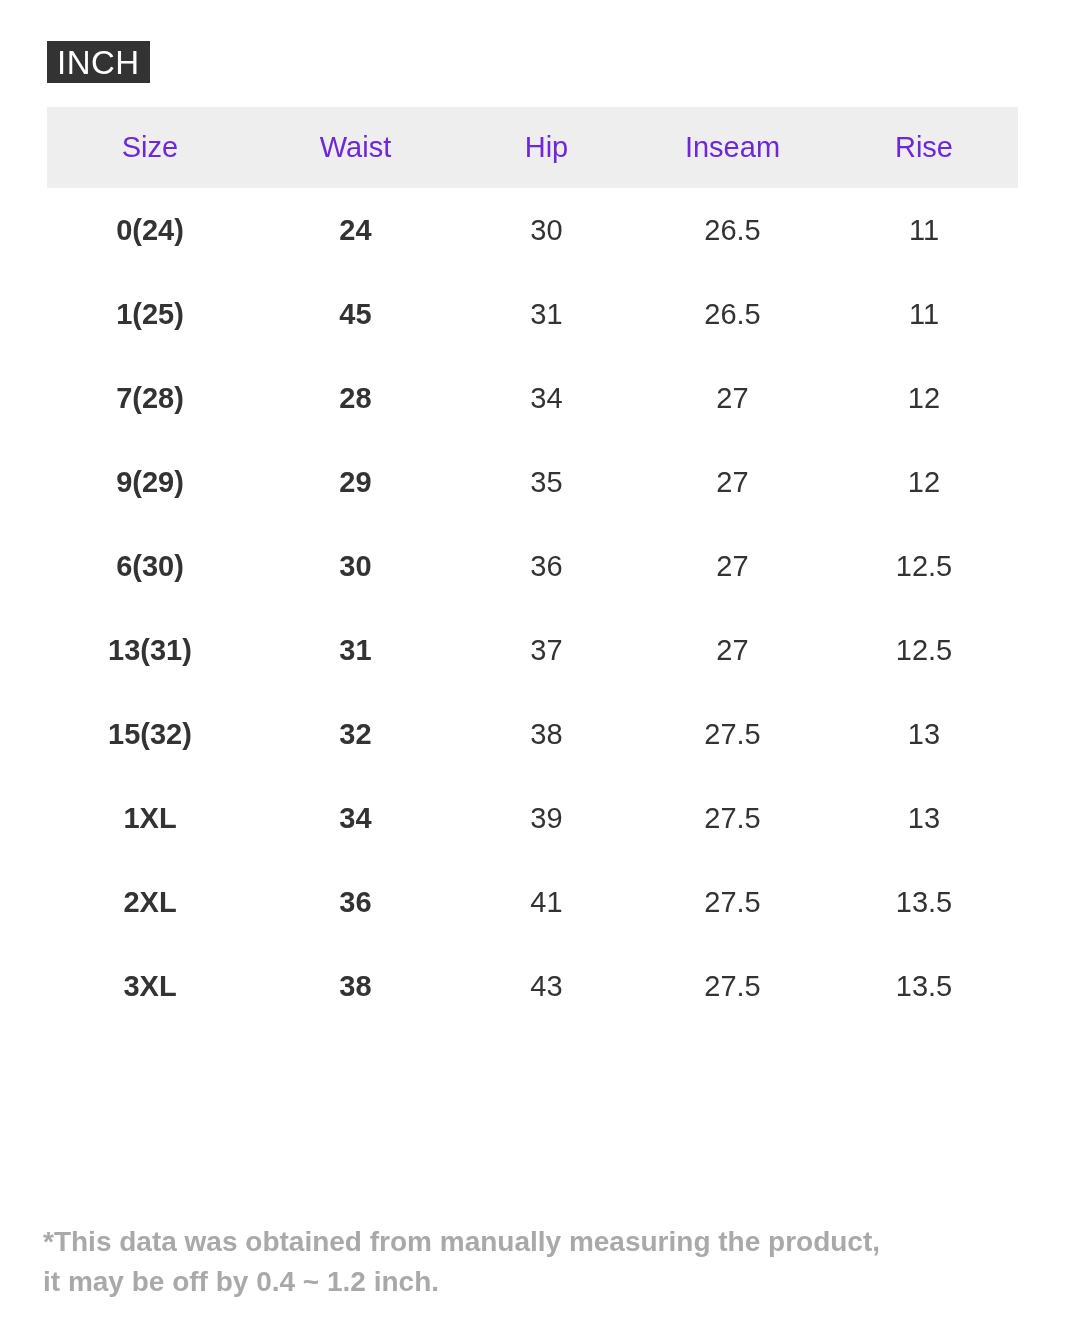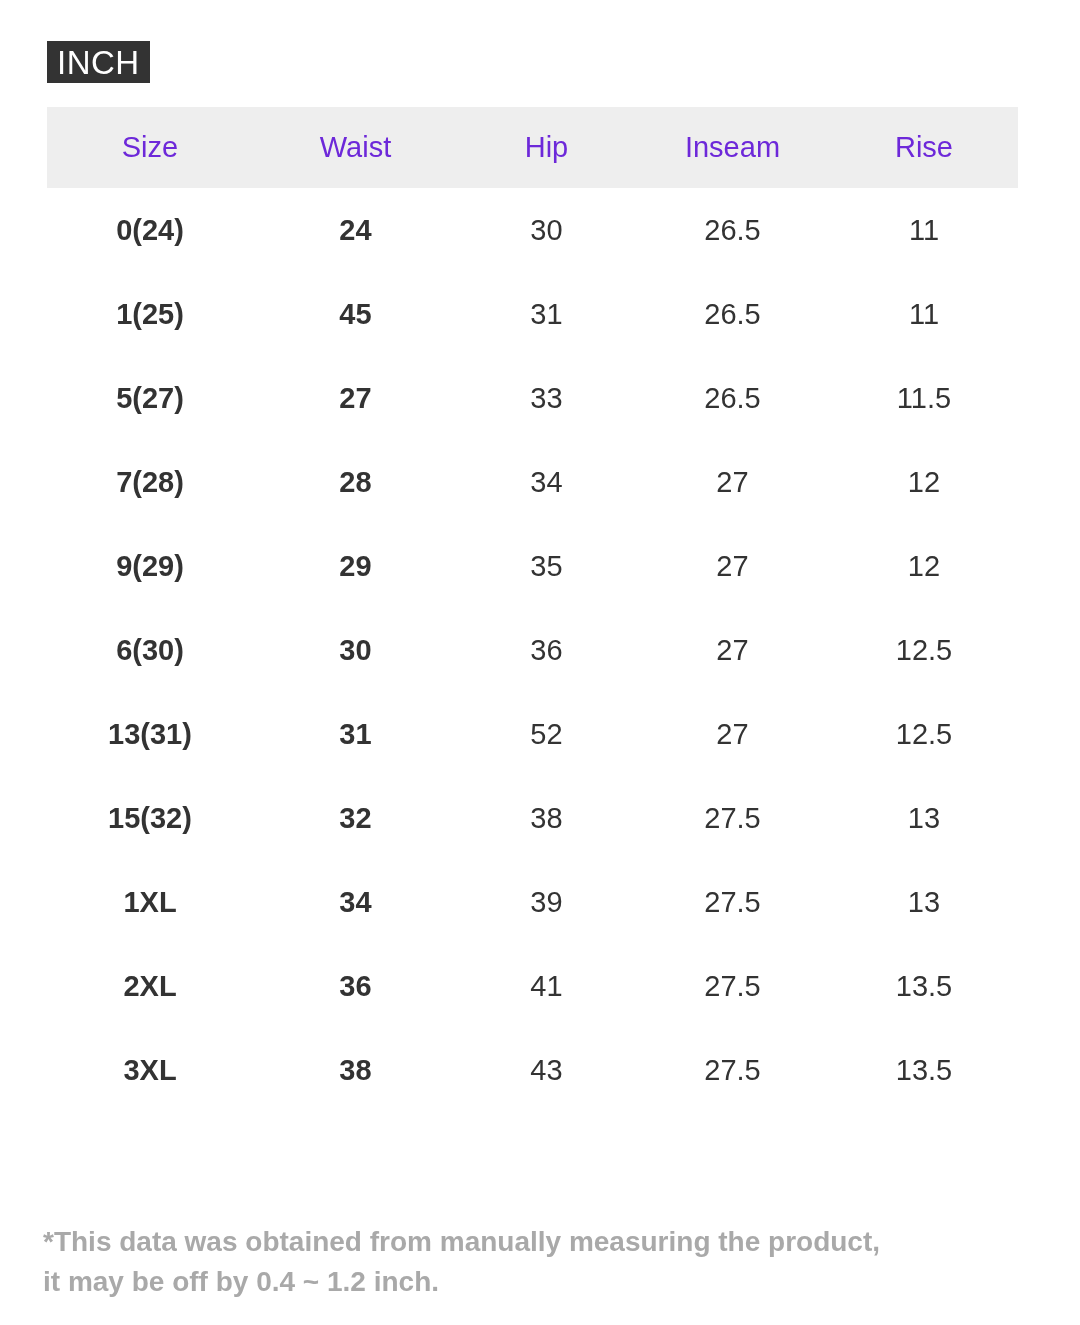--- a/index.html
+++ b/index.html
@@ -131,27 +131,20 @@
         <td class="c-rise">11</td>
       </tr>
       <tr>
         <td class="c-size">1(25)</td>
         <td class="c-waist">45</td>
         <td class="c-hip">31</td>
         <td class="c-inseam">26.5</td>
         <td class="c-rise">11</td>
       </tr>
       <tr>
-        <td class="c-size">5(27)</td>
-        <td class="c-waist">27</td>
-        <td class="c-hip">33</td>
-        <td class="c-inseam">26.5</td>
-        <td class="c-rise">11.5</td>
-      </tr>
-      <tr>
         <td class="c-size">7(28)</td>
         <td class="c-waist">28</td>
         <td class="c-hip">34</td>
         <td class="c-inseam">27</td>
         <td class="c-rise">12</td>
       </tr>
       <tr>
         <td class="c-size">9(29)</td>
         <td class="c-waist">29</td>
         <td class="c-hip">35</td>
@@ -161,21 +154,21 @@
       <tr>
         <td class="c-size">6(30)</td>
         <td class="c-waist">30</td>
         <td class="c-hip">36</td>
         <td class="c-inseam">27</td>
         <td class="c-rise">12.5</td>
       </tr>
       <tr>
         <td class="c-size">13(31)</td>
         <td class="c-waist">31</td>
-        <td class="c-hip">52</td>
+        <td class="c-hip">37</td>
         <td class="c-inseam">27</td>
         <td class="c-rise">12.5</td>
       </tr>
       <tr>
         <td class="c-size">15(32)</td>
         <td class="c-waist">32</td>
         <td class="c-hip">38</td>
         <td class="c-inseam">27.5</td>
         <td class="c-rise">13</td>
       </tr>

